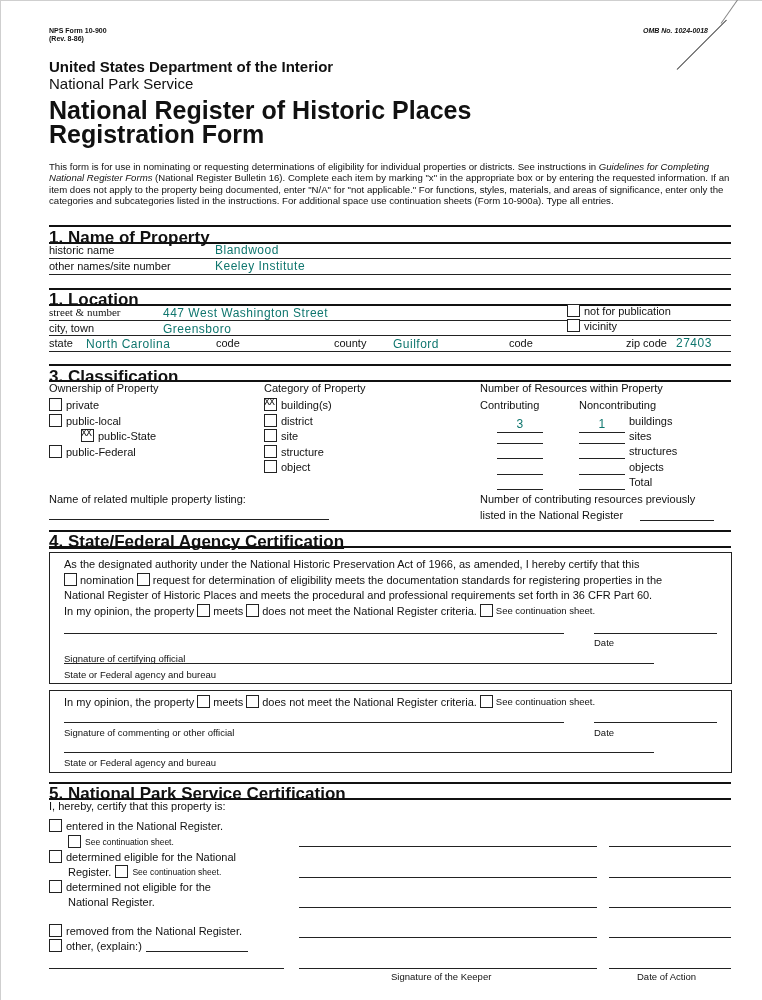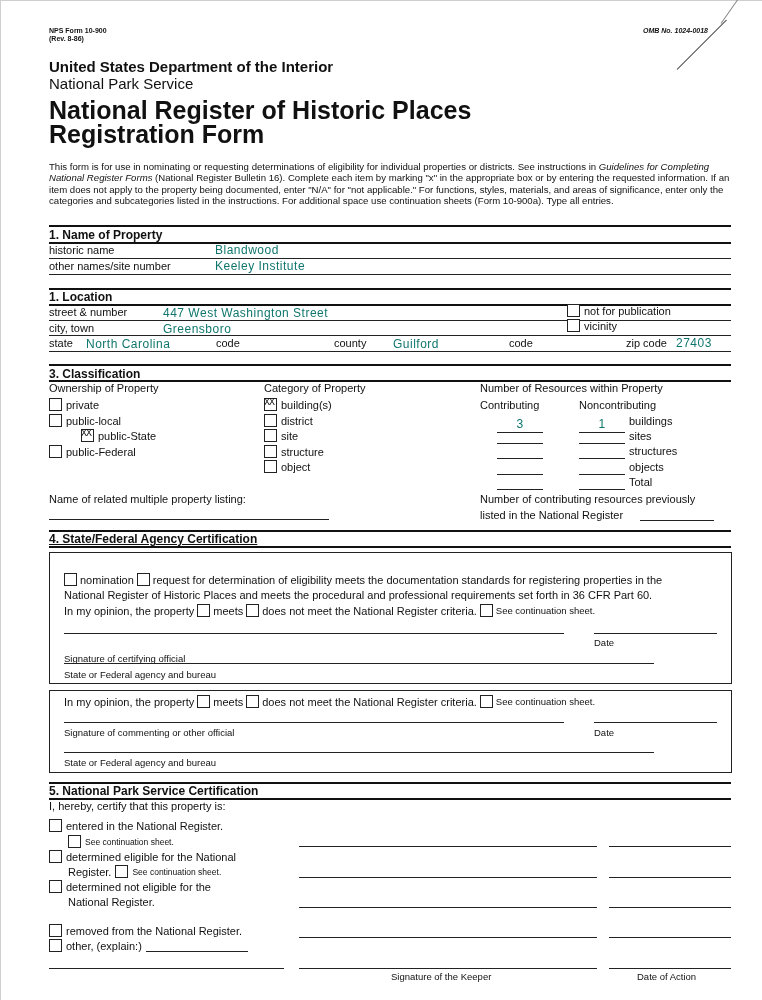--- a/index.html
+++ b/index.html
@@ -8,21 +8,21 @@
   .abs { position: absolute; }
   .tiny { font-size: 7px; font-weight: bold; line-height: 8px; }
   .omb { font-size: 7px; font-style: italic; font-weight: bold; }
   .dept { font-size: 15px; font-weight: bold; }
   .nps { font-size: 15px; }
   .title { font-size: 25px; font-weight: bold; line-height: 25px; }
   .intro { font-size: 9.6px; line-height: 11.3px; width: 690px; }
   .intro i { font-style: italic; }
   .thick { height: 2px; background: #111; }
   .thin { height: 1px; background: #222; }
-  .sec { font-size: 12px; font-weight: bold; }
+  .sec { font-size: 17px; font-weight: bold; }
   .lbl { font-size: 11px; }
   .sm { font-size: 9.5px; }
   .xs { font-size: 8.5px; }
   .typed { font-family: Liberation Sans, sans-serif; font-size: 12px; letter-spacing: 0.5px; color: #0f766e; }
   .cb { display: inline-block; width: 13px; height: 13px; border: 1px solid #222; box-sizing: border-box; vertical-align: middle; position: relative; background: #fff; }
   .cb.checked::after { content: "XX"; position: absolute; left: -1px; top: -2px; font-family: "Liberation Mono", monospace; font-size: 10px; letter-spacing: -1px; }
   .blank { display: inline-block; border-bottom: 1px solid #222; height: 12px; vertical-align: baseline; }
   .box { position: absolute; border: 1px solid #222; box-sizing: border-box; }
   .row { display: flex; align-items: center; gap: 4px; }
   .slash { position: absolute; height: 1px; background: #333; transform-origin: left center; }
@@ -54,21 +54,21 @@
   <div class="abs lbl" style="left:48px; top:243px;">historic name</div>
   <div class="abs typed" style="left:214px; top:242px;">Blandwood</div>
   <div class="abs thin" style="left:48px; top:257px; width:682px;"></div>
   <div class="abs lbl" style="left:48px; top:259px;">other names/site number</div>
   <div class="abs typed" style="left:214px; top:258px;">Keeley Institute</div>
   <div class="abs thin" style="left:48px; top:273px; width:682px;"></div>
 
   <div class="abs thick" style="left:48px; top:287px; width:682px;"></div>
   <div class="abs sec" style="left:48px; top:289px;">1. Location</div>
   <div class="abs thick" style="left:48px; top:303px; width:682px;"></div>
-  <div class="abs lbl" style="left:48px; top:305px;">street &amp; number</div>
+  <div class="abs lbl" style="left:48px; top:305px;font-family:Liberation Serif, serif;">street &amp; number</div>
   <div class="abs typed" style="left:162px; top:305px;">447 West Washington Street</div>
   <div class="abs row" style="left:566px; top:303px;">
     <span class="cb"></span>
     <span class="lbl">not for publication</span>
   </div>
   <div class="abs thin" style="left:48px; top:319px; width:682px;"></div>
   <div class="abs lbl" style="left:48px; top:321px;">city, town</div>
   <div class="abs typed" style="left:162px; top:321px;">Greensboro</div>
   <div class="abs row" style="left:566px; top:318px;">
     <span class="cb"></span>
@@ -157,20 +157,21 @@
   <div class="abs thin" style="left:48px; top:518px; width:280px;"></div>
   <div class="abs lbl" style="left:479px; top:492px;">Number of contributing resources previously</div>
   <div class="abs lbl" style="left:479px; top:508px;">listed in the National Register</div>
   <div class="abs thin" style="left:639px; top:519px; width:74px;"></div>
 
   <div class="abs thick" style="left:48px; top:529px; width:682px;"></div>
   <div class="abs sec" style="left:48px; top:531px; text-decoration: underline;">4. State/Federal Agency Certification</div>
   <div class="abs thick" style="left:48px; top:545px; width:682px;"></div>
 
   <div class="box" style="left:48px; top:551px; width:683px; height:132px;"></div>
+  <div class="abs lbl" style="left:63px; top:557px;">As the designated authority under the National Historic Preservation Act of 1966, as amended, I hereby certify that this</div>
   <div class="abs row" style="left:63px; top:572px; gap:3px;">
     <span class="cb"></span>
     <span class="lbl">nomination</span>
     <span class="cb"></span>
     <span class="lbl">request for determination of eligibility meets the documentation standards for registering properties in the</span>
   </div>
   <div class="abs lbl" style="left:63px; top:588px;">National Register of Historic Places and meets the procedural and professional requirements set forth in 36 CFR Part 60.</div>
   <div class="abs row" style="left:63px; top:603px; gap:3px;">
     <span class="lbl">In my opinion, the property</span>
     <span class="cb"></span>

